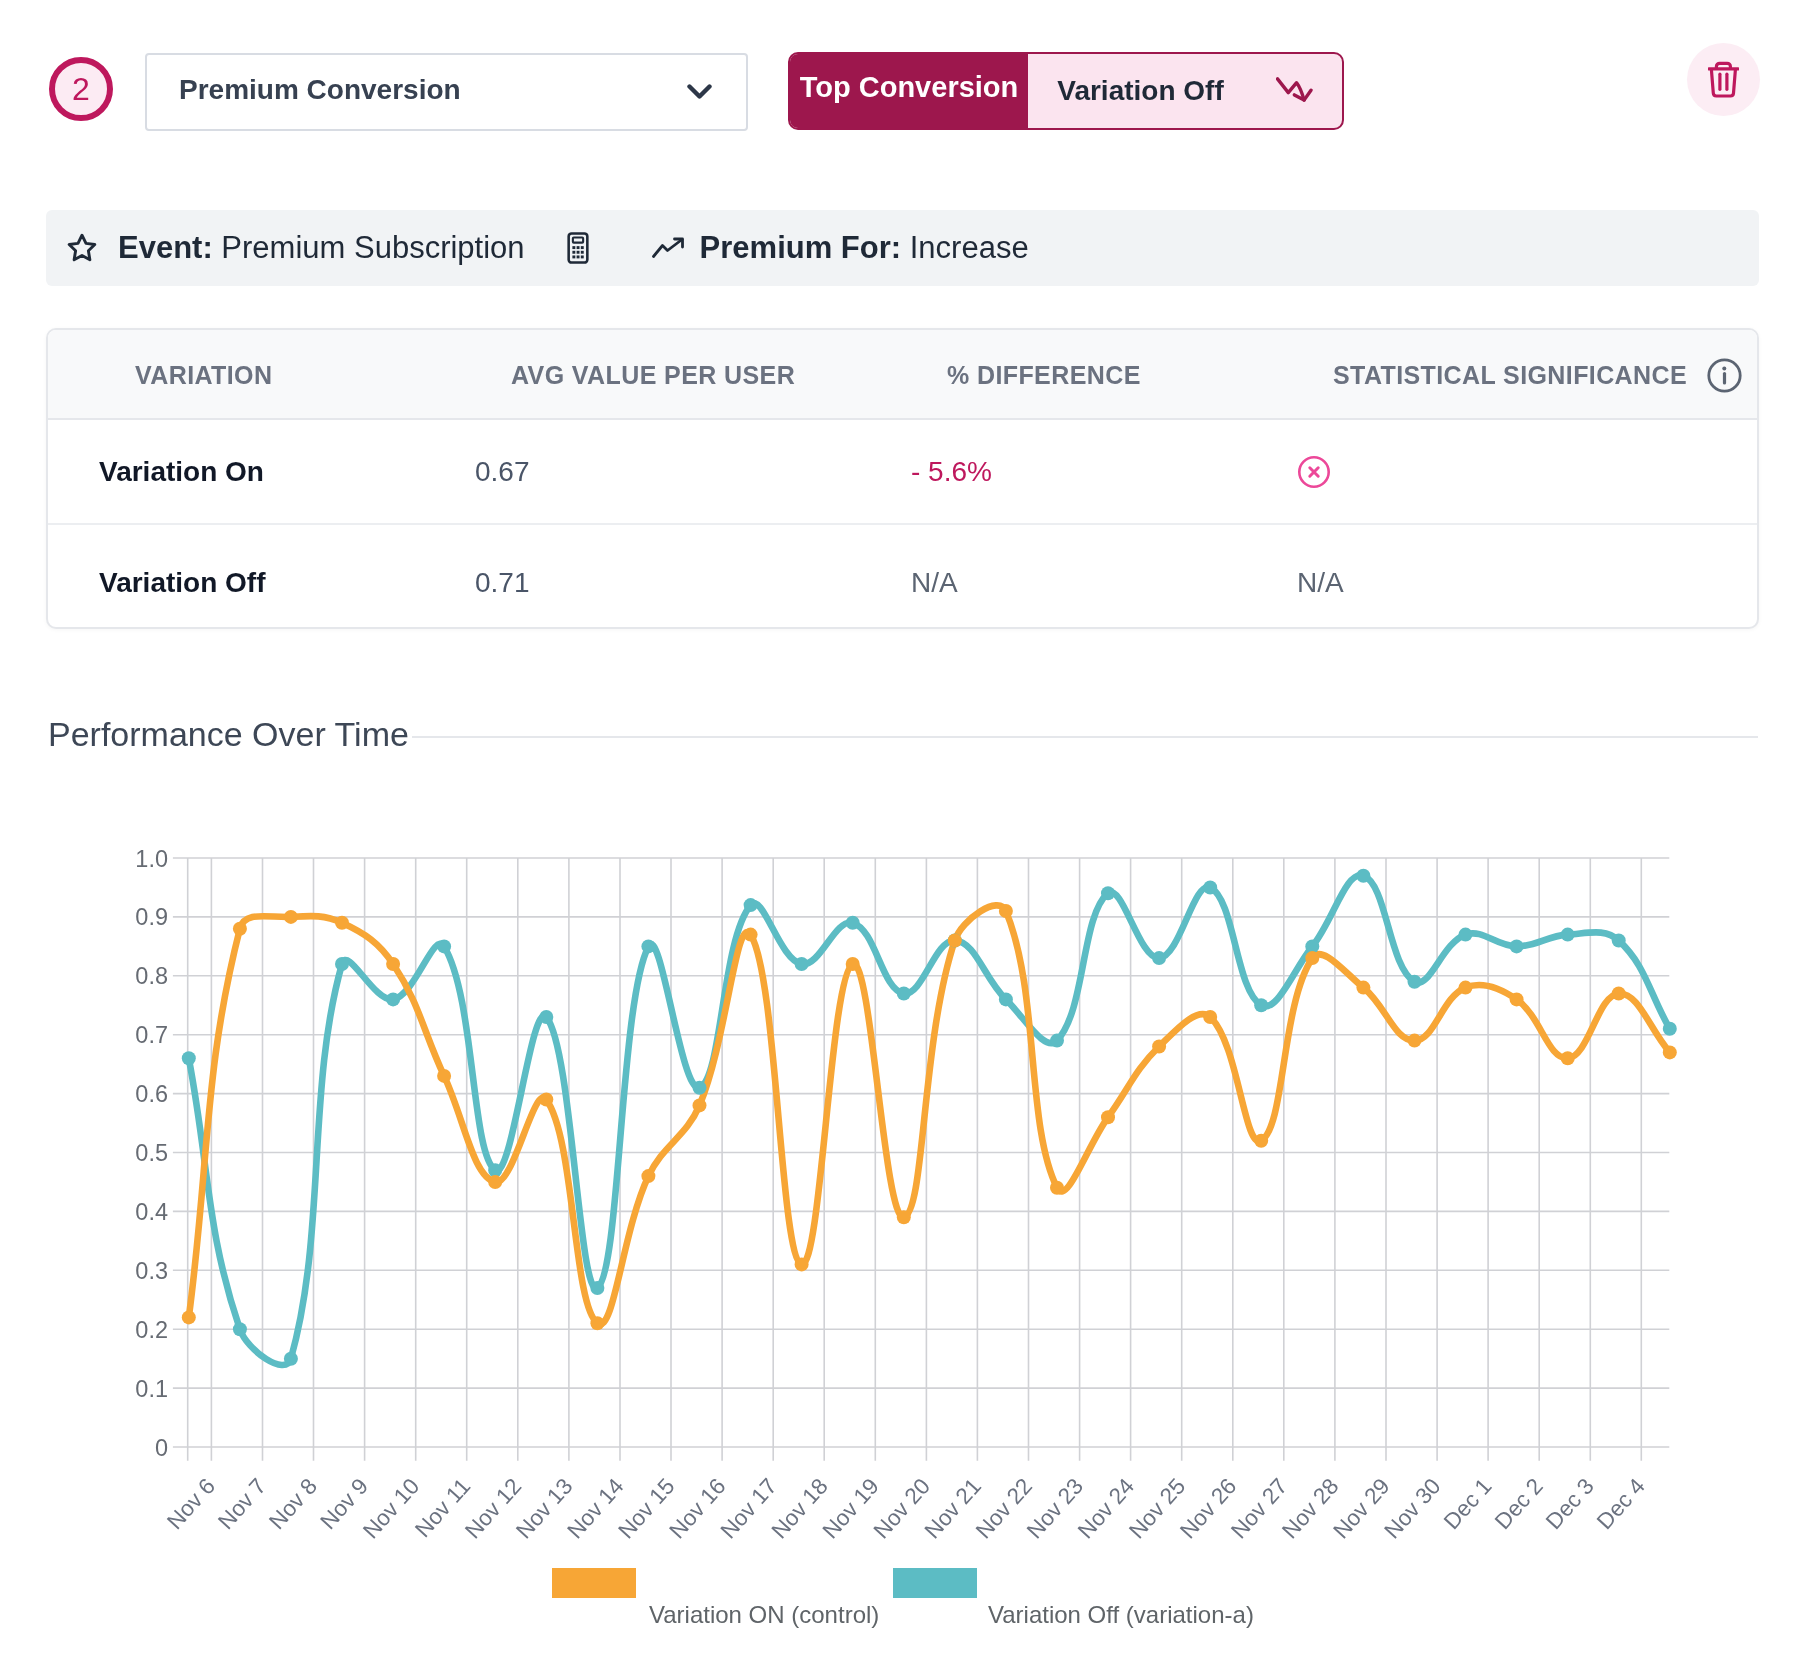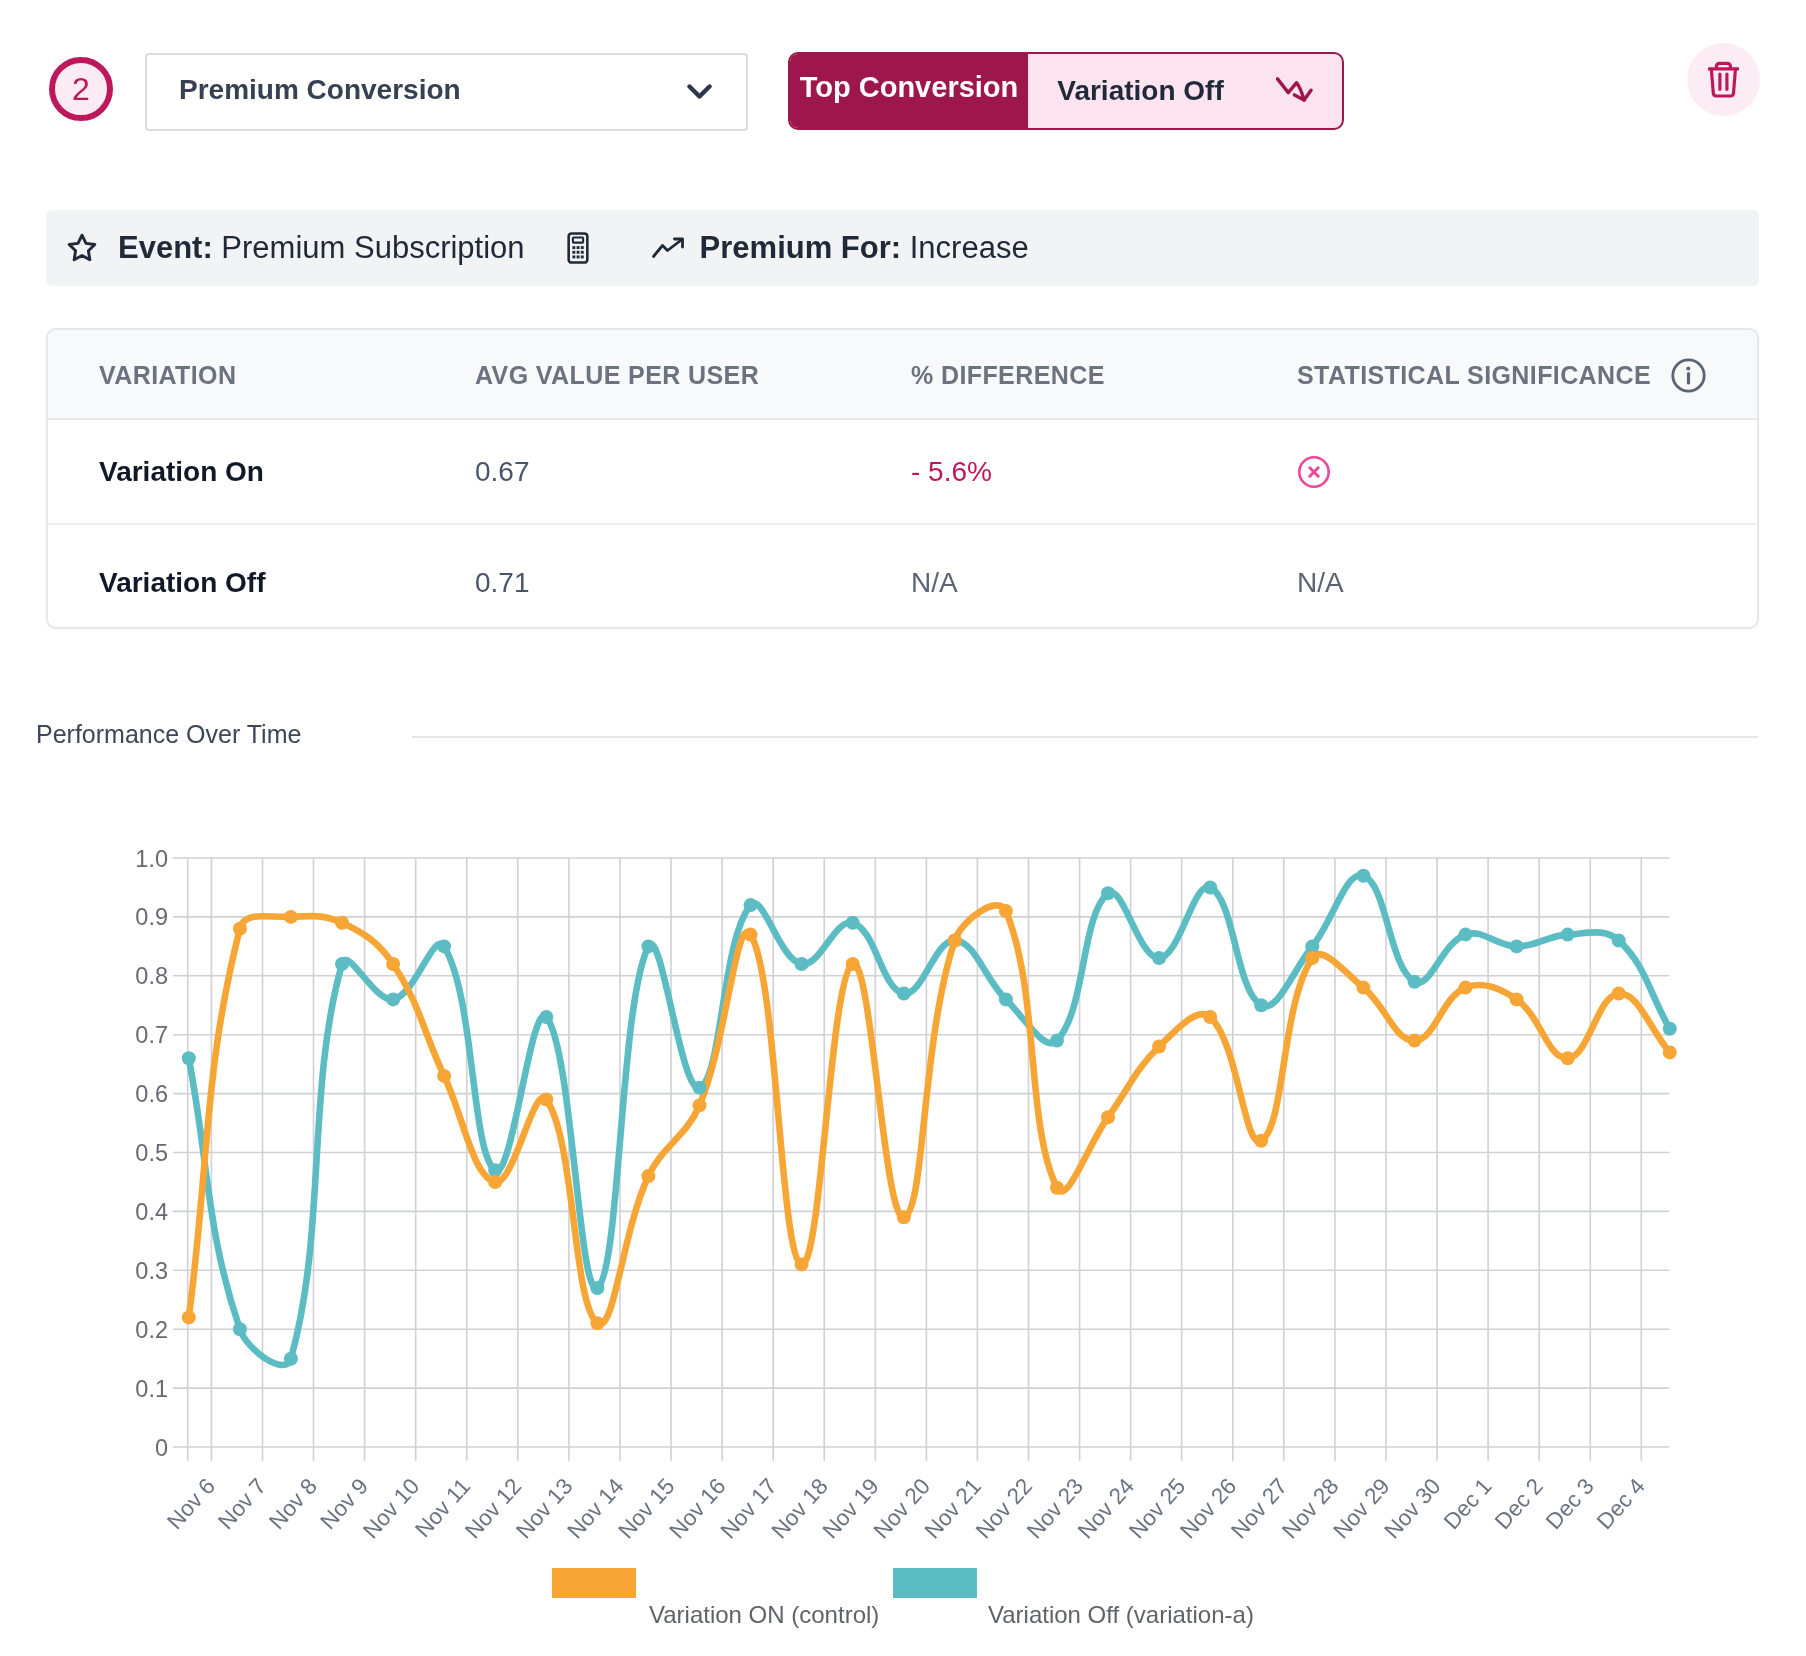--- a/index.html
+++ b/index.html
@@ -29,32 +29,32 @@
 .infobar b { font-weight:700; }
 .ib-icon { display:flex; align-items:center; margin-right:20px; }
 
 
 .tbl { left:46px; top:328px; width:1713px; height:301px; background:#ffffff;
   border:2px solid #E5E7EB; border-radius:10px; overflow:hidden;
   box-shadow:0 1px 4px rgba(0,0,0,0.04); }
 .tbl-head { position:absolute; left:0; top:0; width:100%; height:90px; background:#F8F9FA;
   border-bottom:2px solid #E5E7EB; }
 .th { position:absolute; top:0; height:90px; display:flex; align-items:center; white-space:nowrap;
-  font-size:25px; font-weight:700; color:#6B7280; letter-spacing:0.4px; }
+  font-size:25px; font-weight:700; color:#6B7280; letter-spacing:0.4px;margin-left:36px; }
 .row1 { position:absolute; left:0; top:90px; width:100%; height:105px; border-bottom:2px solid #ECEEF1; }
 .row2 { position:absolute; left:0; top:195px; width:100%; height:106px; }
 .row2 .td { padding-top:9px; }
 .td { position:absolute; display:flex; align-items:center; height:100%; font-size:28px; color:#4A5568; }
 .c1 { left:51px; } .c2 { left:427px; } .c3 { left:863px; } .c4 { left:1249px; }
 .tname { font-weight:700; color:#111827; }
 .neg { color:#BE185D; }
 .na { color:#5B6472; }
 
 
-.heading { left:36px; top:714px; font-size:25px; line-height:40px; color:#3D4756; }
+.heading { left:48px; top:714px; font-size:34px; line-height:40px; color:#3D4756; }
 .hline { left:412px; top:736px; width:1346px; height:2px; background:#E5E7EB; }
 .sw { position:absolute; width:84px; height:30px; top:1568px; }
 .lg-label { position:absolute; top:1600px; height:30px; display:flex; align-items:center; font-size:24px; color:#5F6468; }
 </style>
 </head>
 <body>
 
 <div class="abs numcircle">2</div>
 <div class="abs dropdown">Premium Conversion
   <svg class="dd-chevron" width="25" height="16" viewBox="0 0 25 16">

